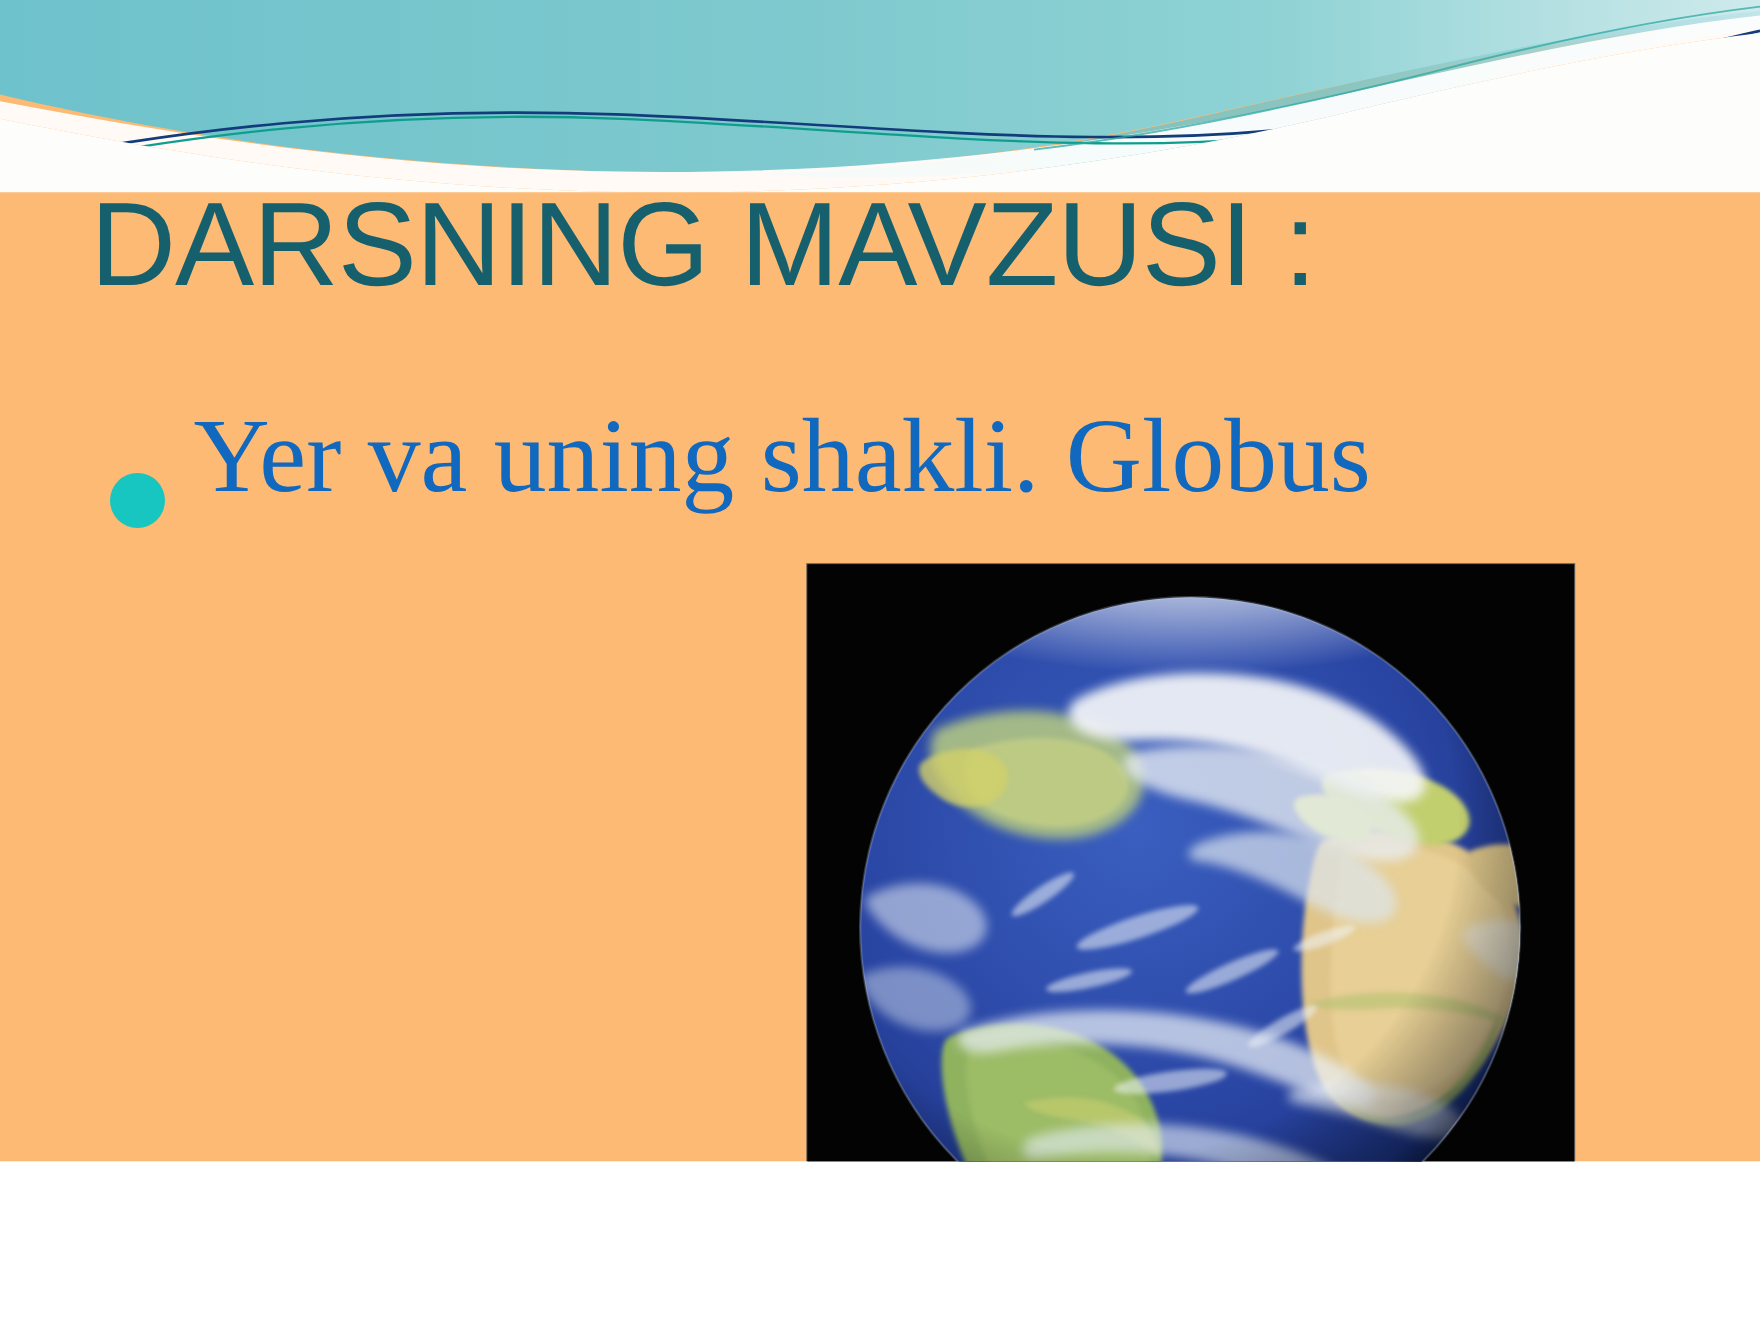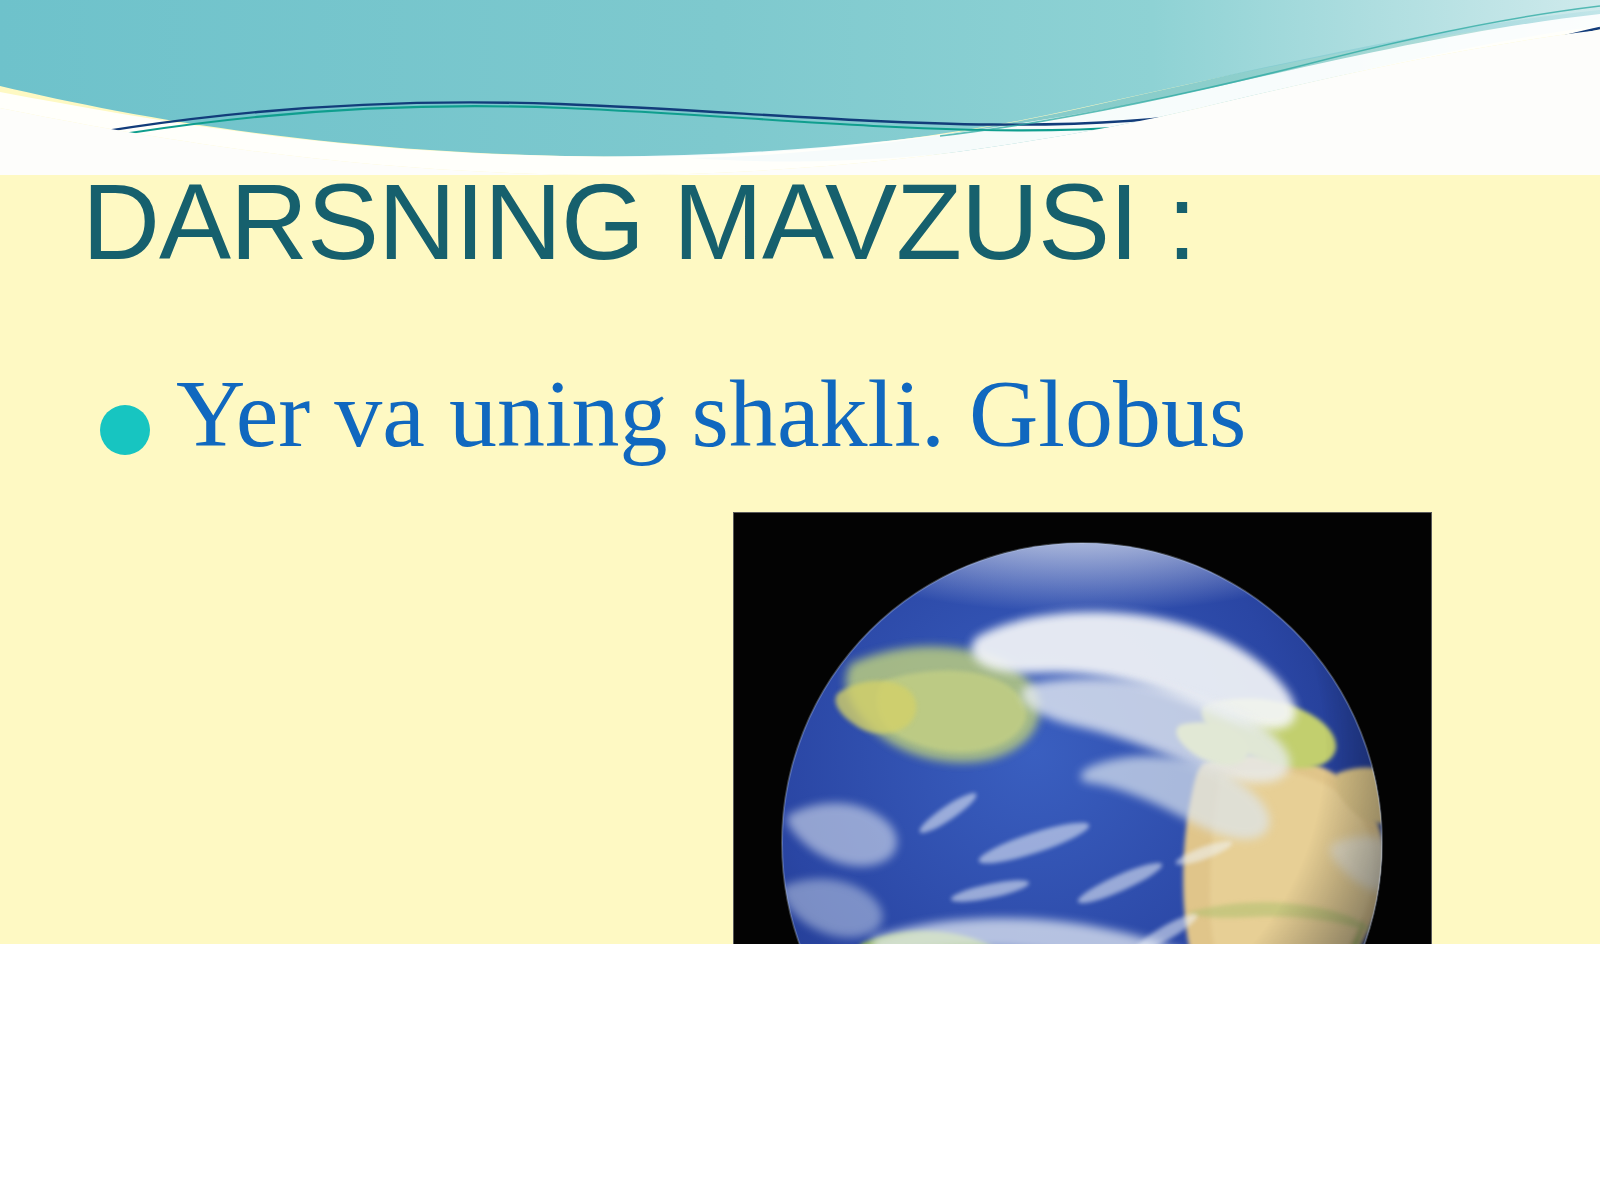--- a/index.html
+++ b/index.html
@@ -6,23 +6,23 @@
     margin: 0;
     padding: 0;
     background: #ffffff;
   }
   body {
     font-family: "Liberation Sans", sans-serif;
   }
   #slide {
     position: relative;
     width: 1600px;
-    height: 944px;
+    height: 1056px;
     overflow: hidden;
-    background: #fef9c3;
+    background: #fdba74;
   }
 
   
   #wave-header {
     position: absolute;
     left: 0;
     top: 0;
     width: 1600px;
     height: 175px;
     overflow: hidden;
@@ -48,21 +48,21 @@
 
   
   #body-list {
     position: absolute;
     left: 100px;
     top: 348px;
     width: 1290px;
   }
   .bullet-row {
     display: flex;
-    align-items: center;
+    align-items: flex-end;
   }
   .bullet-dot {
     flex: 0 0 auto;
     width: 50px;
     height: 50px;
     border-radius: 50%;
     background: #17c5c1;
     margin-top: 32px;
     margin-right: 26px;
   }

